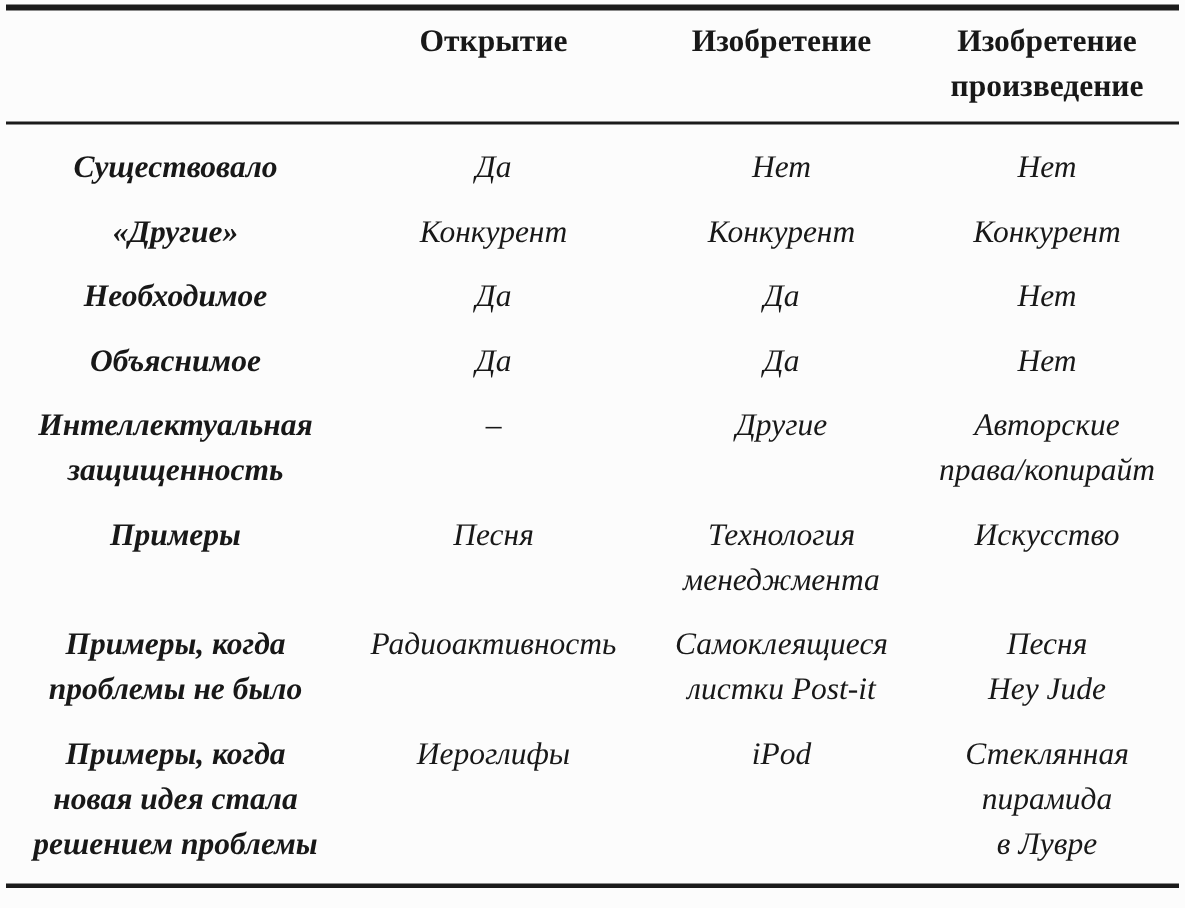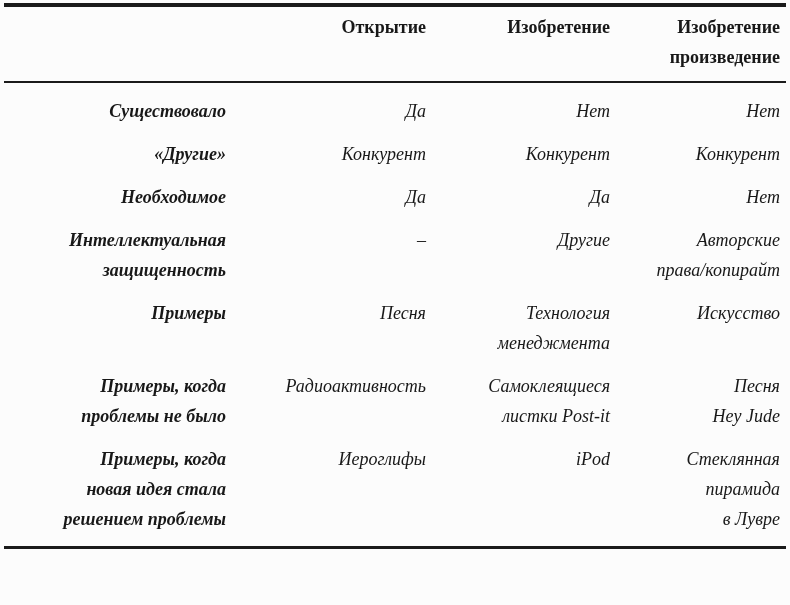--- a/index.html
+++ b/index.html
@@ -23,22 +23,22 @@
     table-layout: fixed;
     border-top: 4px solid #1b1b1b;
     border-bottom: 3px solid #1b1b1b;
   }
   col.c1 { width: 228px; }
   col.c2 { width: 200px; }
   col.c3 { width: 184px; }
   col.c4 { width: 170px; }
   th, td {
     vertical-align: top;
-    text-align: right;
-    font-size: 18px;
+    text-align: center;
+    font-size: 21px;
     line-height: 30px;
     white-space: pre-line;
     padding: 13px 6px 0 0;
     font-weight: normal;
     overflow: hidden;
   }
   thead th {
     font-weight: bold;
     font-style: normal;
     padding-top: 5px;
@@ -87,20 +87,26 @@
         <td>Конкурент</td>
         <td>Конкурент</td>
       </tr>
       <tr>
         <th>Необходимое</th>
         <td>Да</td>
         <td>Да</td>
         <td>Нет</td>
       </tr>
       <tr>
+        <th>Объяснимое</th>
+        <td>Да</td>
+        <td>Да</td>
+        <td>Нет</td>
+      </tr>
+      <tr>
         <th>Интеллектуальная
 защищенность</th>
         <td>–</td>
         <td>Другие</td>
         <td>Авторские
 права/копирайт</td>
       </tr>
       <tr>
         <th>Примеры</th>
         <td>Песня</td>

